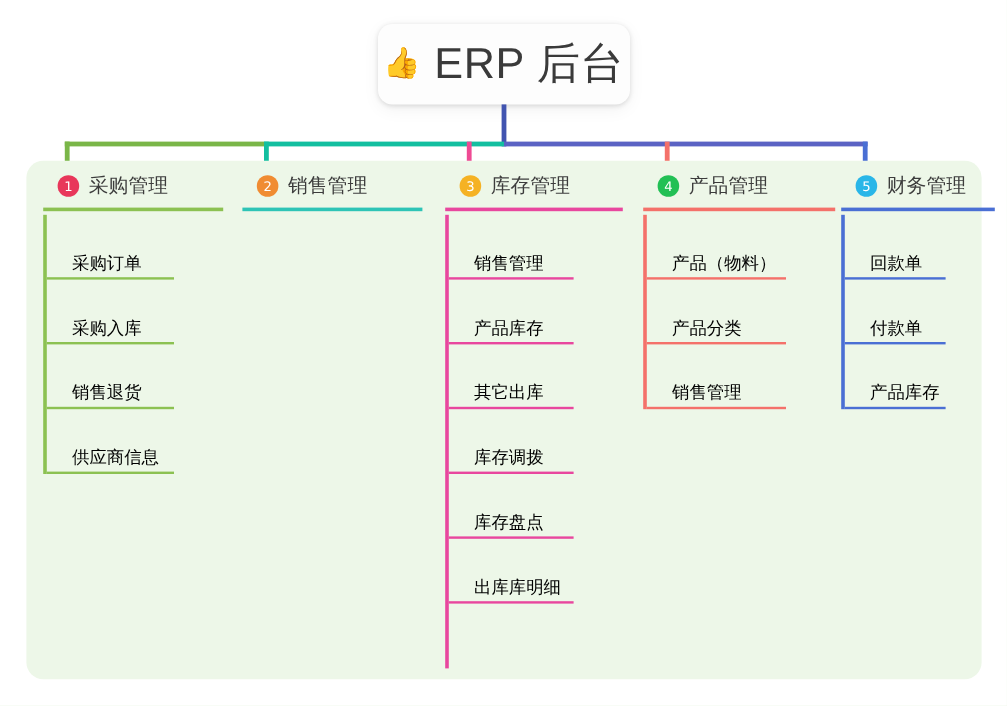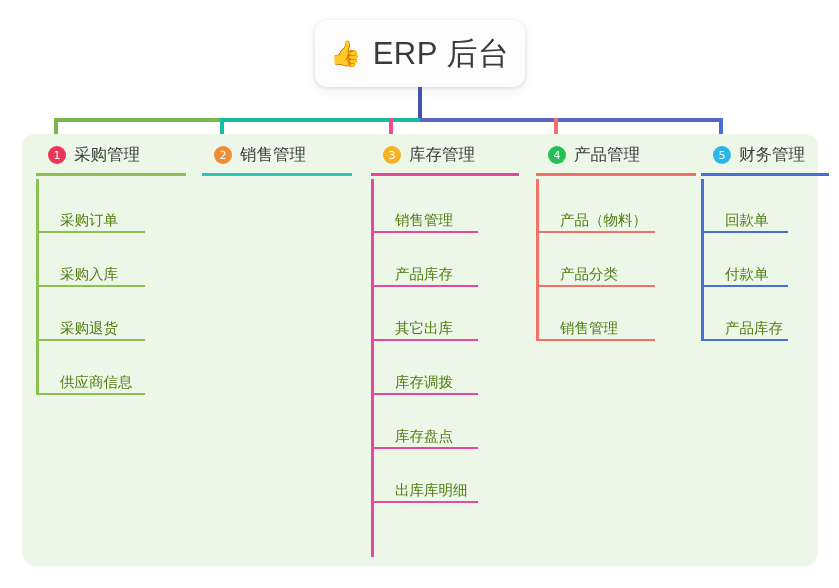--- a/index.html
+++ b/index.html
@@ -20,21 +20,21 @@
     width:210px;height:67px;
     background:#fdfdfd;
     border-radius:12px;
     box-shadow:0 1px 4px rgba(0,0,0,.13),0 4px 14px rgba(0,0,0,.05);
     display:flex;align-items:center;justify-content:center;
     gap:11px;
     box-sizing:border-box;
   }
   .root-emoji{font-size:25px;line-height:1;}
   .root-title{
-    font-size:31px;
+    font-size:36px;
     color:#3a3a3a;
     letter-spacing:.5px;
     white-space:nowrap;
   }
 
   
   .stem{position:absolute;background:#4154b0;}
   .hbar-seg{position:absolute;height:4px;}
   .drop{position:absolute;width:4px;}
 
@@ -71,21 +71,21 @@
   .leaves{position:relative;margin-top:9px;}
   .spine{position:absolute;left:0;top:0;width:3px;}
   .leaf{
     position:relative;
     height:54px;
     box-sizing:border-box;
     display:flex;align-items:flex-end;
     padding-left:24px;
     padding-bottom:4px;
   }
-  .leaf-label{font-size:14.5px;color:#4d7c0f;white-space:nowrap;line-height:1.1;}
+  .leaf-label{font-size:14.5px;color:#000000;white-space:nowrap;line-height:1.1;}
   .leaf-rule{position:absolute;left:3px;bottom:0;height:2px;}
 </style>
 </head>
 <body>
 
 <div id="mindmap">
 
   <div class="root-card">
     <span class="root-emoji">👍</span>
     <span class="root-title">ERP 后台</span>
@@ -116,21 +116,21 @@
           <div class="spine" style="background: rgb(140, 193, 82); height: 216px;"></div>
           <div class="leaf">
             <span class="leaf-label">采购订单</span>
             <div class="leaf-rule" style="width: 106px; background: rgb(140, 193, 82);"></div>
           </div>
           <div class="leaf">
             <span class="leaf-label">采购入库</span>
             <div class="leaf-rule" style="width: 106px; background: rgb(140, 193, 82);"></div>
           </div>
           <div class="leaf">
-            <span class="leaf-label">采购退货</span>
+            <span class="leaf-label">销售退货</span>
             <div class="leaf-rule" style="width: 106px; background: rgb(140, 193, 82);"></div>
           </div>
           <div class="leaf">
             <span class="leaf-label">供应商信息</span>
             <div class="leaf-rule" style="width: 106px; background: rgb(140, 193, 82);"></div>
           </div>
         </div>
       </div>
       <div class="col" style="left: 202px; width: 150px;">
         <div class="col-head">

